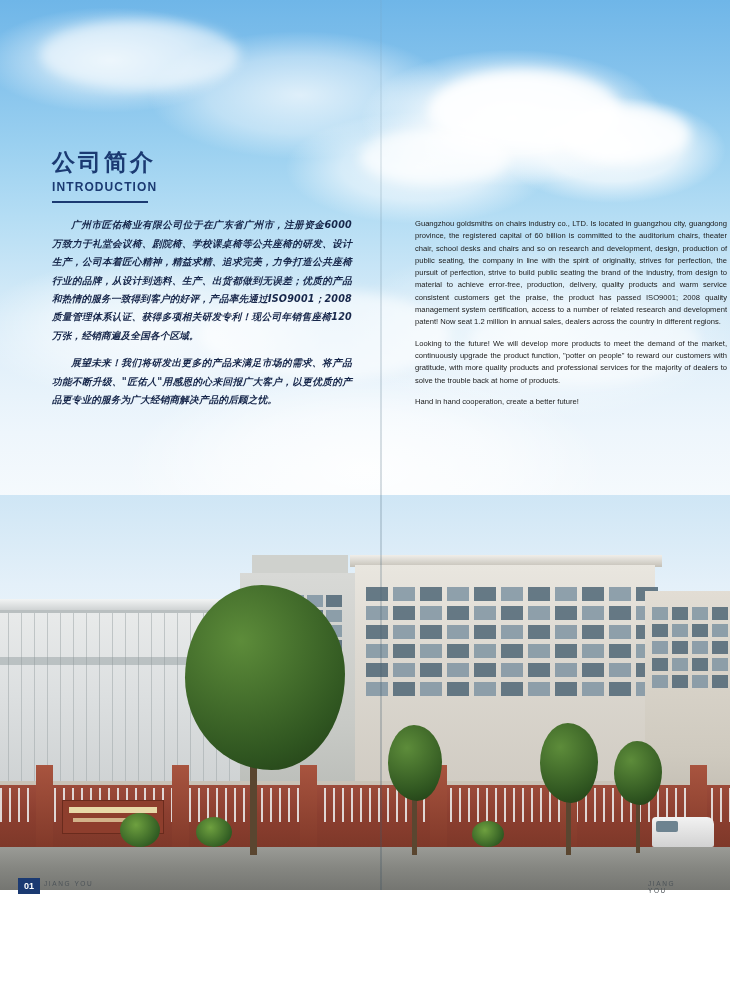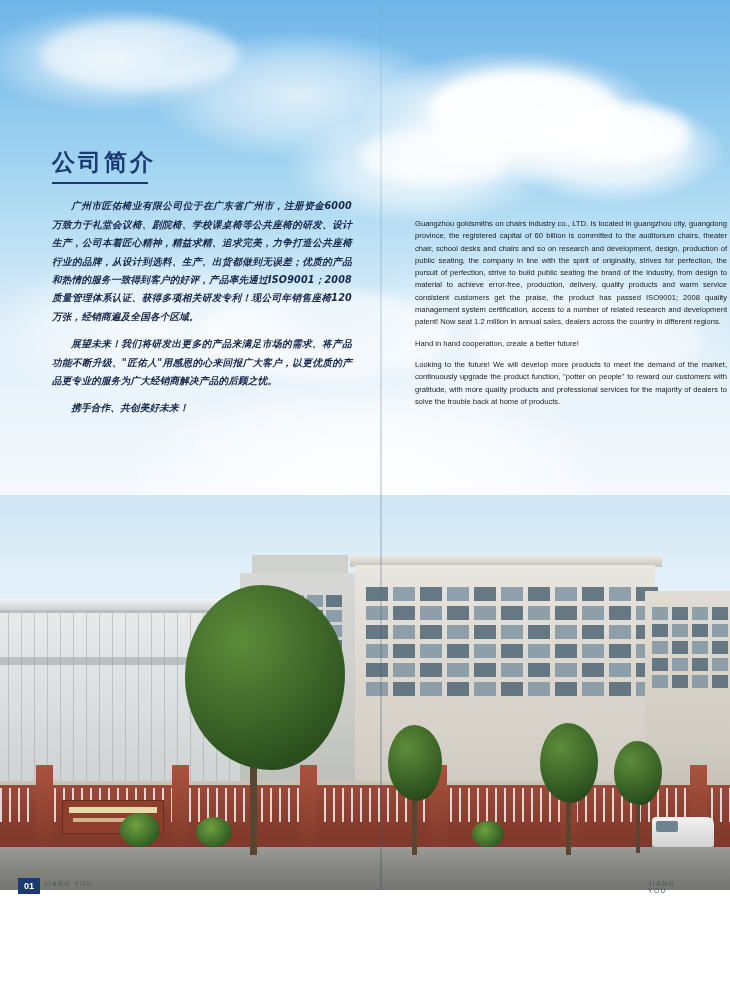--- a/index.html
+++ b/index.html
@@ -302,30 +302,30 @@
     <div class="cloud" style="left:360px; top:130px; width:150px; height:55px; background:rgba(255,255,255,0.7);"></div>
     <div class="cloud" style="left:40px; top:20px; width:200px; height:70px; background:rgba(255,255,255,0.55);"></div>
     <div class="cloud" style="left:200px; top:290px; width:250px; height:90px; background:rgba(255,255,255,0.6);"></div>
     <div class="cloud" style="left:470px; top:300px; width:230px; height:85px; background:rgba(255,255,255,0.45);"></div>
   </div>
 
   <div class="fold"></div>
 
   <div class="left-col">
     <div class="title-cn">公司简介</div>
+    <div class="title-en">INTRODUCTION</div>
     <div class="title-rule"></div>
     <p class="cn-para cn-indent">广州市匠佑椅业有限公司位于在广东省广州市，注册资金6000万致力于礼堂会议椅、剧院椅、学校课桌椅等公共座椅的研发、设计生产，公司本着匠心精神，精益求精、追求完美，力争打造公共座椅行业的品牌，从设计到选料、生产、出货都做到无误差；优质的产品和热情的服务一致得到客户的好评，产品率先通过ISO9001；2008质量管理体系认证、获得多项相关研发专利！现公司年销售座椅120万张，经销商遍及全国各个区域。</p>
     <p class="cn-para cn-indent">展望未来！我们将研发出更多的产品来满足市场的需求、将产品功能不断升级、"匠佑人"用感恩的心来回报广大客户，以更优质的产品更专业的服务为广大经销商解决产品的后顾之忧。</p>
-    <p class="cn-para cn-indent">携手合作、共创美好未来！</p>
   </div>
 
   <div class="right-col">
     <p class="en-para">Guangzhou goldsmiths on chairs industry co., LTD. Is located in guangzhou city, guangdong province, the registered capital of 60 billion is committed to the auditorium chairs, theater chair, school desks and chairs and so on research and development, design, production of public seating, the company in line with the spirit of originality, strives for perfection, the pursuit of perfection, strive to build public seating the brand of the industry, from design to material to achieve error-free, production, delivery, quality products and warm service consistent customers get the praise, the product has passed ISO9001; 2008 quality management system certification, access to a number of related research and development patent! Now seat 1.2 million in annual sales, dealers across the country in different regions.</p>
+    <p class="en-para">Looking to the future! We will develop more products to meet the demand of the market, continuously upgrade the product function, "potter on people" to reward our customers with gratitude, with more quality products and professional services for the majority of dealers to solve the trouble back at home of products.</p>
     <p class="en-para">Hand in hand cooperation, create a better future!</p>
-    <p class="en-para">Looking to the future! We will develop more products to meet the demand of the market, continuously upgrade the product function, "potter on people" to reward our customers with gratitude, with more quality products and professional services for the majority of dealers to solve the trouble back at home of products.</p>
   </div>
 
   <div class="photo">
     <div class="ph-sky"></div>
 
     <div class="bld-left-roof"></div>
     <div class="bld-left">
       <div class="bld-left-lines"></div>
       <div class="bld-left-band"></div>
     </div>

